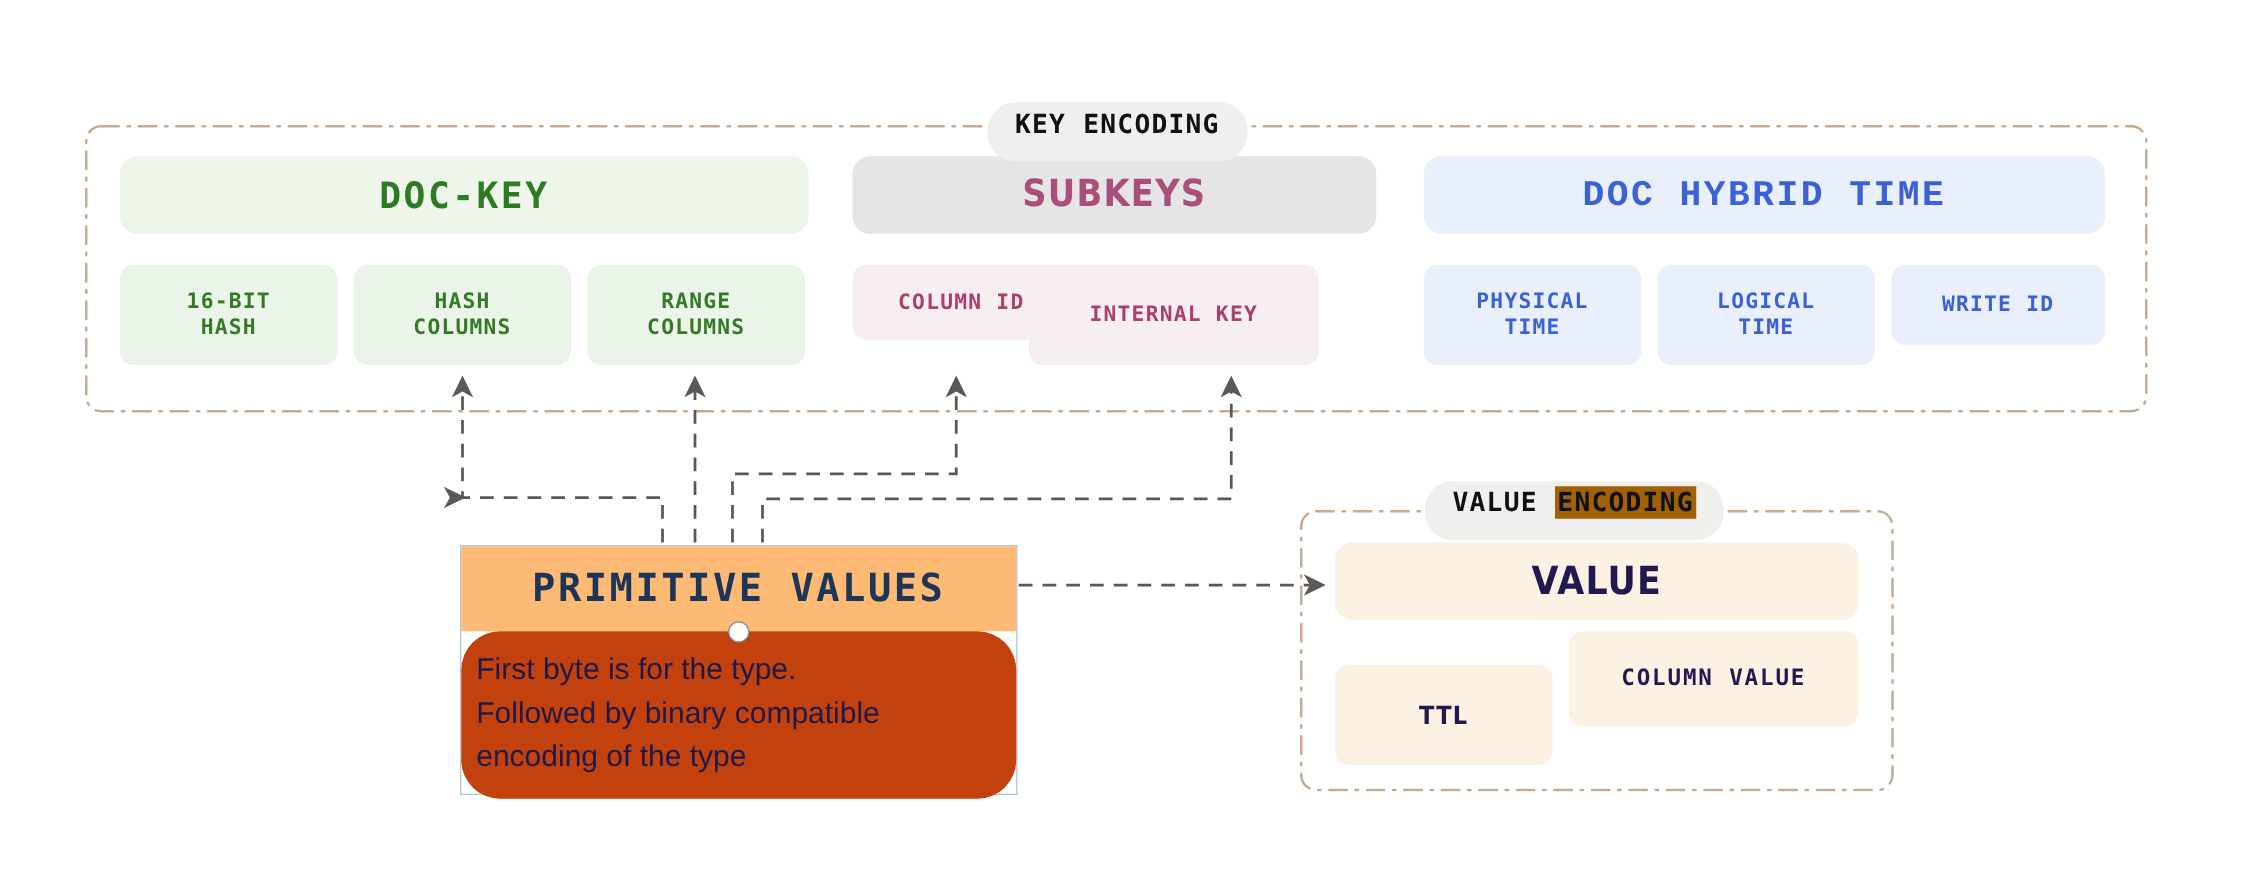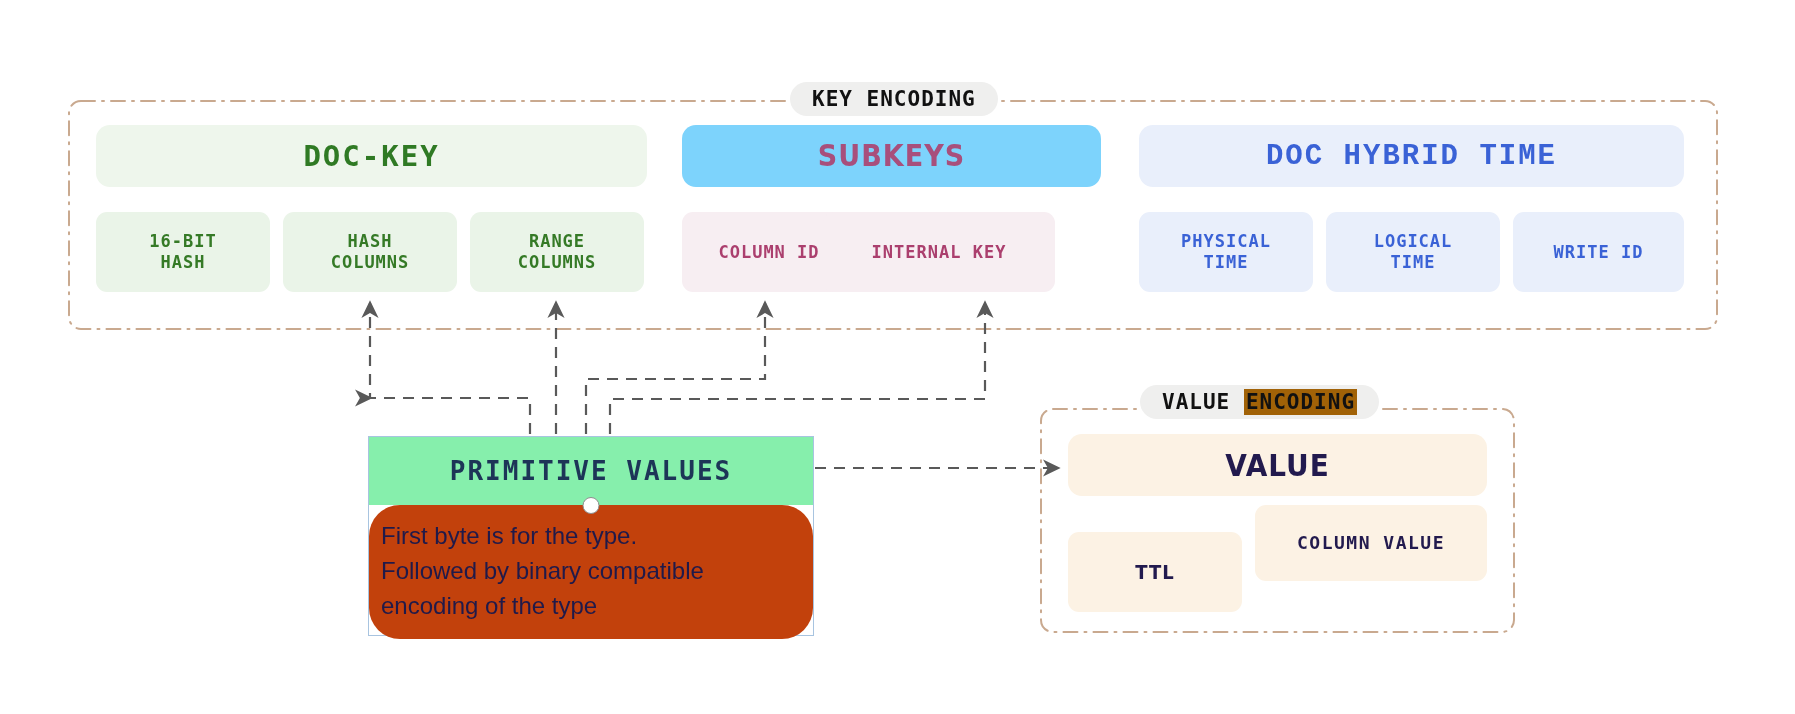--- a/index.html
+++ b/index.html
@@ -16,21 +16,21 @@
     border:2px dashed #c9a98f;
     border-radius:10px;
     box-sizing:border-box;
   }
   .dashdot-svg{position:absolute;inset:0;width:100%;height:100%;overflow:visible;pointer-events:none;}
 
   .group-label{
     position:absolute;
     background:#efefee;
     border-radius:22px;
-    padding:7px 22px 6px 22px;
+    padding:7px 22px 19px 22px;
     font-family:"DejaVu Sans Mono","Liberation Mono",monospace;
     font-weight:bold;
     font-size:21px;
     letter-spacing:1px;
     color:#111111;
     white-space:nowrap;
     line-height:1;
     z-index:6;
   }
   .hl-green{background:#a16207;padding:1px 2px;}
@@ -43,21 +43,21 @@
     box-sizing:border-box;
     white-space:nowrap;
   }
   .sec-head .txt{line-height:1;}
 
   .sec-green{background:#eef6ec;}
   .sec-green .txt{
     font-family:"DejaVu Sans Mono","Liberation Mono",monospace;
     font-weight:bold;font-size:29px;letter-spacing:2px;color:#2f7a24;
   }
-  .sec-pink{background:#7dd3fc;}
+  .sec-pink{background:#e5e5e5;}
   .sec-pink .txt{
     font-family:"Liberation Sans Narrow","DejaVu Sans Condensed","Liberation Sans",sans-serif;
     font-weight:bold;font-size:30px;letter-spacing:1px;color:#a84f7c;
   }
   .sec-blue{background:#e9effb;}
   .sec-blue .txt{
     font-family:Liberation Mono, monospace;
     font-weight:bold;font-size:29px;letter-spacing:2px;color:#3a62d6;
   }
   .sec-cream{background:#fcf2e4;}
@@ -96,22 +96,22 @@
     position:absolute;
     background:#ffffff;
     border:1px solid #a8c4e0;
     box-sizing:border-box;
     z-index:5;
   }
   .prim-title{
     height:68px;
     display:flex;align-items:center;justify-content:center;
     font-family:"DejaVu Sans Mono","Liberation Mono",monospace;
-    font-weight:bold;font-size:26px;letter-spacing:2px;color:#1d3557;
-    background:#86efac;
+    font-weight:bold;font-size:31px;letter-spacing:2px;color:#1d3557;
+    background:#fdba74;
     white-space:nowrap;
   }
   .prim-handle{
     position:absolute;
     width:15px;height:15px;border-radius:50%;
     background:#ffffff;border:1.5px solid #8d8d8d;
     left:50%;transform:translateX(-50%);
     top:60px;z-index:7;
   }
   .prim-body{
@@ -162,21 +162,21 @@
       <div>COLUMNS</div>
     </div>
   </div>
   <div class="chip chip-green" style="left:470px;top:212px;width:174px;height:80px;">
     <div>
       <div>RANGE</div>
       <div>COLUMNS</div>
     </div>
   </div>
 
-  <div class="chip chip-pink" style="left:682px;top:212px;width:174px;height:80px;">
+  <div class="chip chip-pink" style="left:682px;top:212px;width:174px;height:60px;">
     <div>
       <div>COLUMN ID</div>
     </div>
   </div>
   <div class="chip chip-pink" style="left:823px;top:212px;width:232px;height:80px;">
     <div>
       <div>INTERNAL KEY</div>
     </div>
   </div>
 
@@ -185,21 +185,21 @@
       <div>PHYSICAL</div>
       <div>TIME</div>
     </div>
   </div>
   <div class="chip chip-blue" style="left:1326px;top:212px;width:174px;height:80px;">
     <div>
       <div>LOGICAL</div>
       <div>TIME</div>
     </div>
   </div>
-  <div class="chip chip-blue" style="left:1513px;top:212px;width:171px;height:80px;">
+  <div class="chip chip-blue" style="left:1513px;top:212px;width:171px;height:64px;">
     <div>
       <div>WRITE ID</div>
     </div>
   </div>
 
   <div class="group-box" style="left:1040px;top:408px;width:475px;height:225px;border:none;">
     <svg class="dashdot-svg" viewBox="0 0 475 225" preserveAspectRatio="none">
       <rect x="1" y="1" width="473" height="223" rx="12" ry="12" fill="none" stroke="#c9a98f" stroke-width="2" stroke-dasharray="14 7 2 7" stroke-linecap="round"></rect>
     </svg>
   </div>

